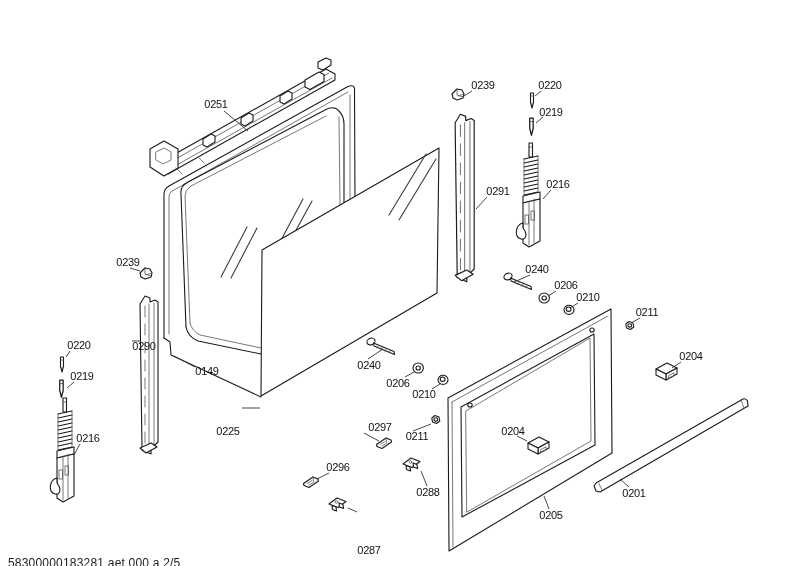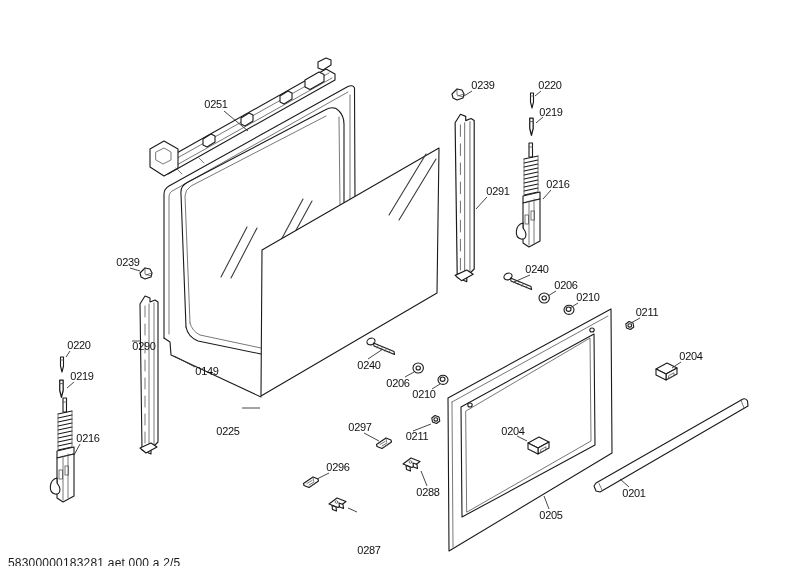--- a/index.html
+++ b/index.html
@@ -249,21 +249,21 @@
       <div class="callout" style="left: 498px; top: 191px;">0291</div>
       <div class="callout" style="left: 537px; top: 269px;">0240</div>
       <div class="callout" style="left: 566px; top: 285px;">0206</div>
       <div class="callout" style="left: 588px; top: 297px;">0210</div>
       <div class="callout" style="left: 647px; top: 312px;">0211</div>
       <div class="callout" style="left: 691px; top: 356px;">0204</div>
       <div class="callout" style="left: 369px; top: 365px;">0240</div>
       <div class="callout" style="left: 398px; top: 383px;">0206</div>
       <div class="callout" style="left: 424px; top: 394px;">0210</div>
       <div class="callout" style="left: 417px; top: 436px;">0211</div>
-      <div class="callout" style="left: 360px; top: 427px; text-align: right;">0297</div>
+      <div class="callout" style="left: 380px; top: 427px; text-align: right;">0297</div>
       <div class="callout" style="left: 338px; top: 467px;">0296</div>
       <div class="callout" style="left: 428px; top: 492px;">0288</div>
       <div class="callout" style="left: 369px; top: 540px; margin-top: 10px;">0287</div>
       <div class="callout" style="left: 207px; top: 371px;">0149</div>
       <div class="callout" style="left: 228px; top: 408px; margin-top: 23px;">0225</div>
       <div class="callout" style="left: 551px; top: 515px;">0205</div>
       <div class="callout" style="left: 634px; top: 493px;">0201</div>
       <div class="callout" style="left: 513px; top: 431px;">0204</div>
       <div class="callout" style="left: 128px; top: 262px;">0239</div>
       <div class="callout" style="left: 120px; top: 346px; margin-left: 24px;">0290</div>

